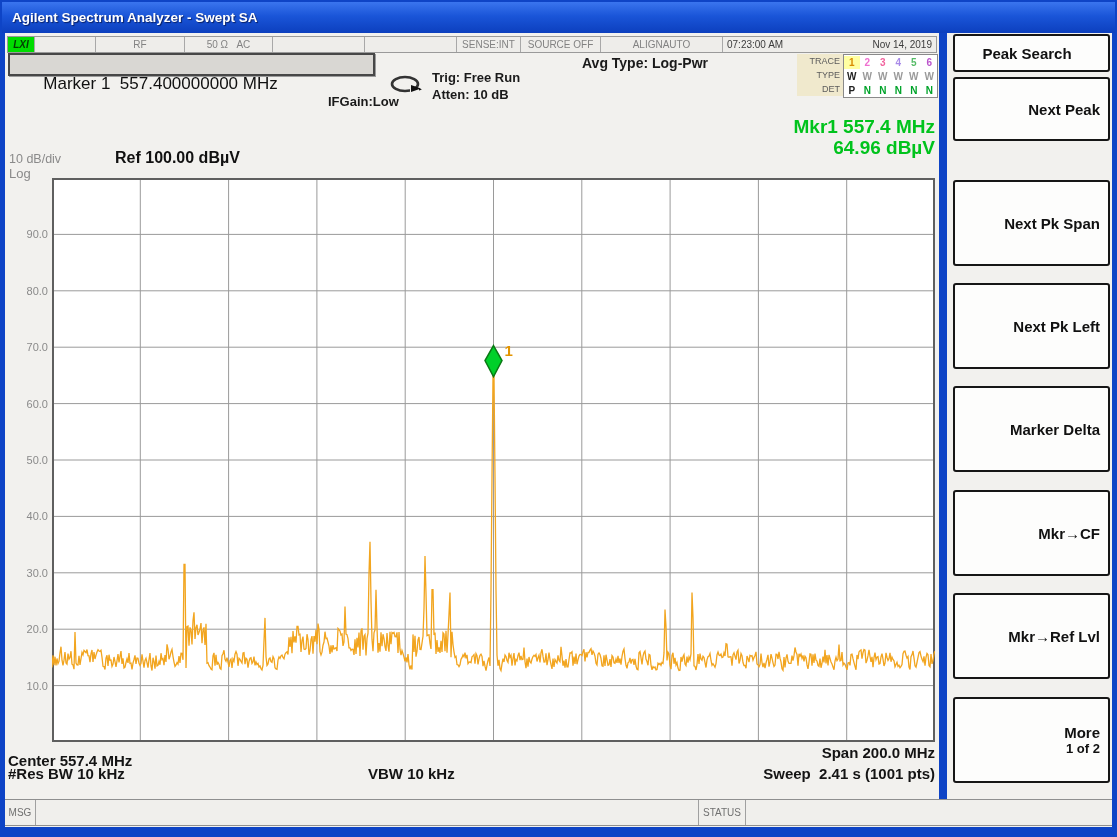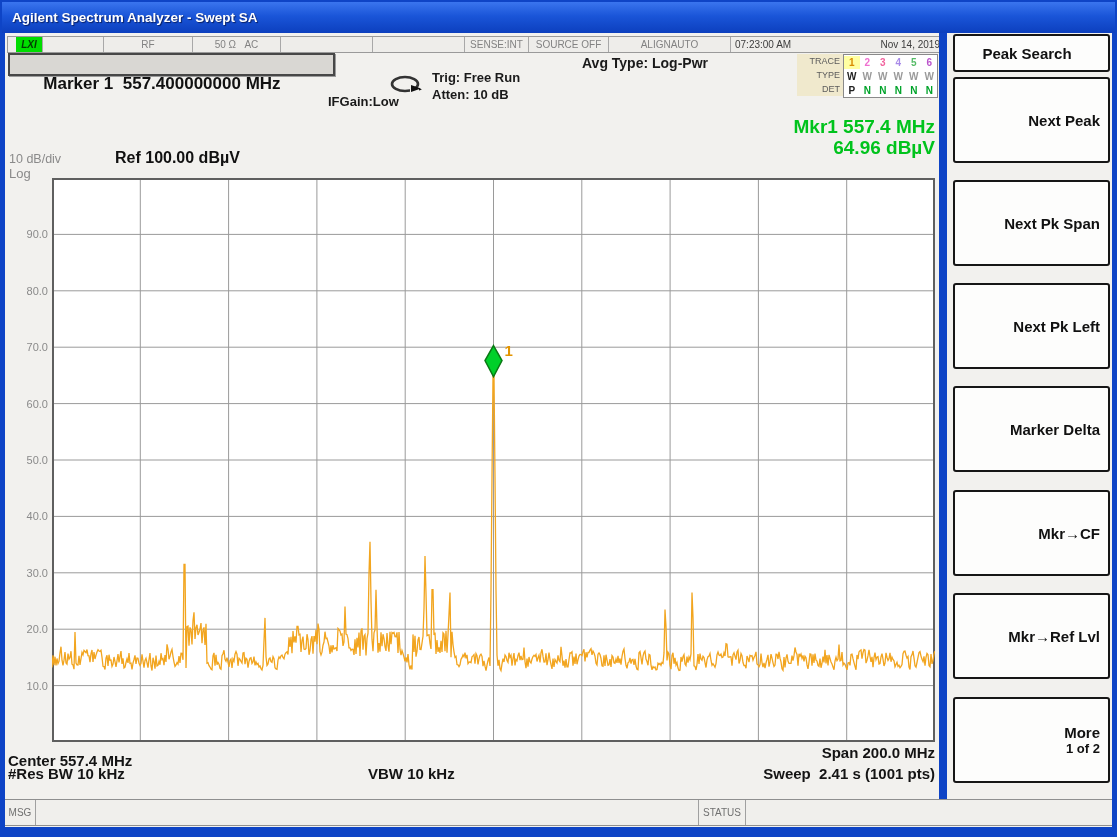--- a/index.html
+++ b/index.html
@@ -11,22 +11,22 @@
     color:#fff;font-weight:bold;font-size:13.5px;line-height:31px;padding-left:10px;
     text-shadow:1px 1px 1px rgba(0,0,30,.6);}
   .screen{left:5px;top:33px;width:1107px;height:794px;background:#f2f1ee;}
   
   .statusbar{left:2px;top:3px;height:17px;display:flex;border:1px solid #9a9a9a;background:#eeedea;}
   .sb-cell{height:100%;border-right:1px solid #a8a8a8;font-size:10px;color:#828282;
     display:flex;align-items:center;justify-content:center;white-space:pre;}
   .sb-lxi{background:#00dc00;color:#043a04;font-weight:bold;font-style:italic;}
   .sb-time{color:#3c3c3c;justify-content:space-between;padding:0 4px;}
   
-  .mkrbox{left:3px;top:20px;width:327px;height:23px;background:#d9d7d3;border:2px solid #474747;
-    box-shadow:1px 1px 0 #9b9b9b;font-size:17px;font-weight:bold;color:#111;
+  .mkrbox{left:3px;top:20px;width:367px;height:23px;background:#d9d7d3;border:2px solid #474747;
+    box-shadow:1px 1px 0 #9b9b9b;font-size:17px;font-weight:normal;color:#111;
     line-height:19px;padding-left:5px;white-space:pre;}
   .lbl-bold13{font-size:13px;font-weight:bold;color:#1a1a1a;}
   .lbl-bold14{font-size:14px;font-weight:bold;color:#1a1a1a;}
   .green-readout{color:#00c31c;font-weight:bold;font-size:19px;text-align:right;width:260px;}
   .gray-lbl{color:#8a8a8a;}
   
   .legend-label{height:14px;font-size:9px;color:#5c5c5c;text-align:right;line-height:14px;padding-right:3px;background:#f0e9cd;}
   .legend-box{border:1px solid #8a8a8a;background:#fff;}
   .legend-row{display:flex;height:14px;align-items:center;}
   .legend-row span{flex:1;text-align:center;font-size:10px;font-weight:bold;line-height:13px;}
@@ -50,21 +50,21 @@
 <body>
 
 <div class="window">
   <div class="abs titlebar">
     <span>Agilent Spectrum Analyzer - Swept SA</span>
   </div>
 
   <div class="abs screen">
 
     <div class="abs statusbar" id="status-bar">
-        <div class="sb-cell sb-lxi" style="width: 27px; margin-left: 8px;">LXI</div>
+        <div class="sb-cell sb-lxi" style="width: 27px;">LXI</div>
         <div class="sb-cell" style="width: 61px;"></div>
         <div class="sb-cell" style="width: 89px;">RF</div>
         <div class="sb-cell" style="width: 88px;">50 Ω   AC</div>
         <div class="sb-cell" style="width: 92px;"></div>
         <div class="sb-cell" style="width: 92px;"></div>
         <div class="sb-cell" style="width: 64px;">SENSE:INT</div>
         <div class="sb-cell" style="width: 80px;">SOURCE OFF</div>
         <div class="sb-cell" style="width: 122px;">ALIGNAUTO</div>
         <div class="sb-cell sb-time" style="width: 213px; border-right: none;"><span>07:23:00 AM</span><span>Nov 14, 2019</span></div>
       </div>
@@ -174,21 +174,21 @@
         <div class="msg-cell" style="width: 663px;"></div>
         <div class="msg-cell" style="width: 47px;">STATUS</div>
         <div class="msg-cell" style="width: 366px; border-right: none;"></div>
       </div>
 
     <div class="abs bluebar"></div>
     <div class="abs" id="softkey-panel" style="left:0;top:0;width:0;height:0;">
         <div class="abs softkey header" style="top: 1px; height: 38px;">
           <div>Peak Search</div>
         </div>
-        <div class="abs softkey" style="top: 44px; height: 86px; justify-content: center;">
+        <div class="abs softkey" style="top: 44px; height: 64px; justify-content: center;">
           <div>Next Peak</div>
         </div>
         <div class="abs softkey" style="top: 147px; height: 86px;">
           <div>Next Pk Span</div>
         </div>
         <div class="abs softkey" style="top: 250px; height: 86px;">
           <div>Next Pk Left</div>
         </div>
         <div class="abs softkey" style="top: 353px; height: 86px;">
           <div>Marker Delta</div>

